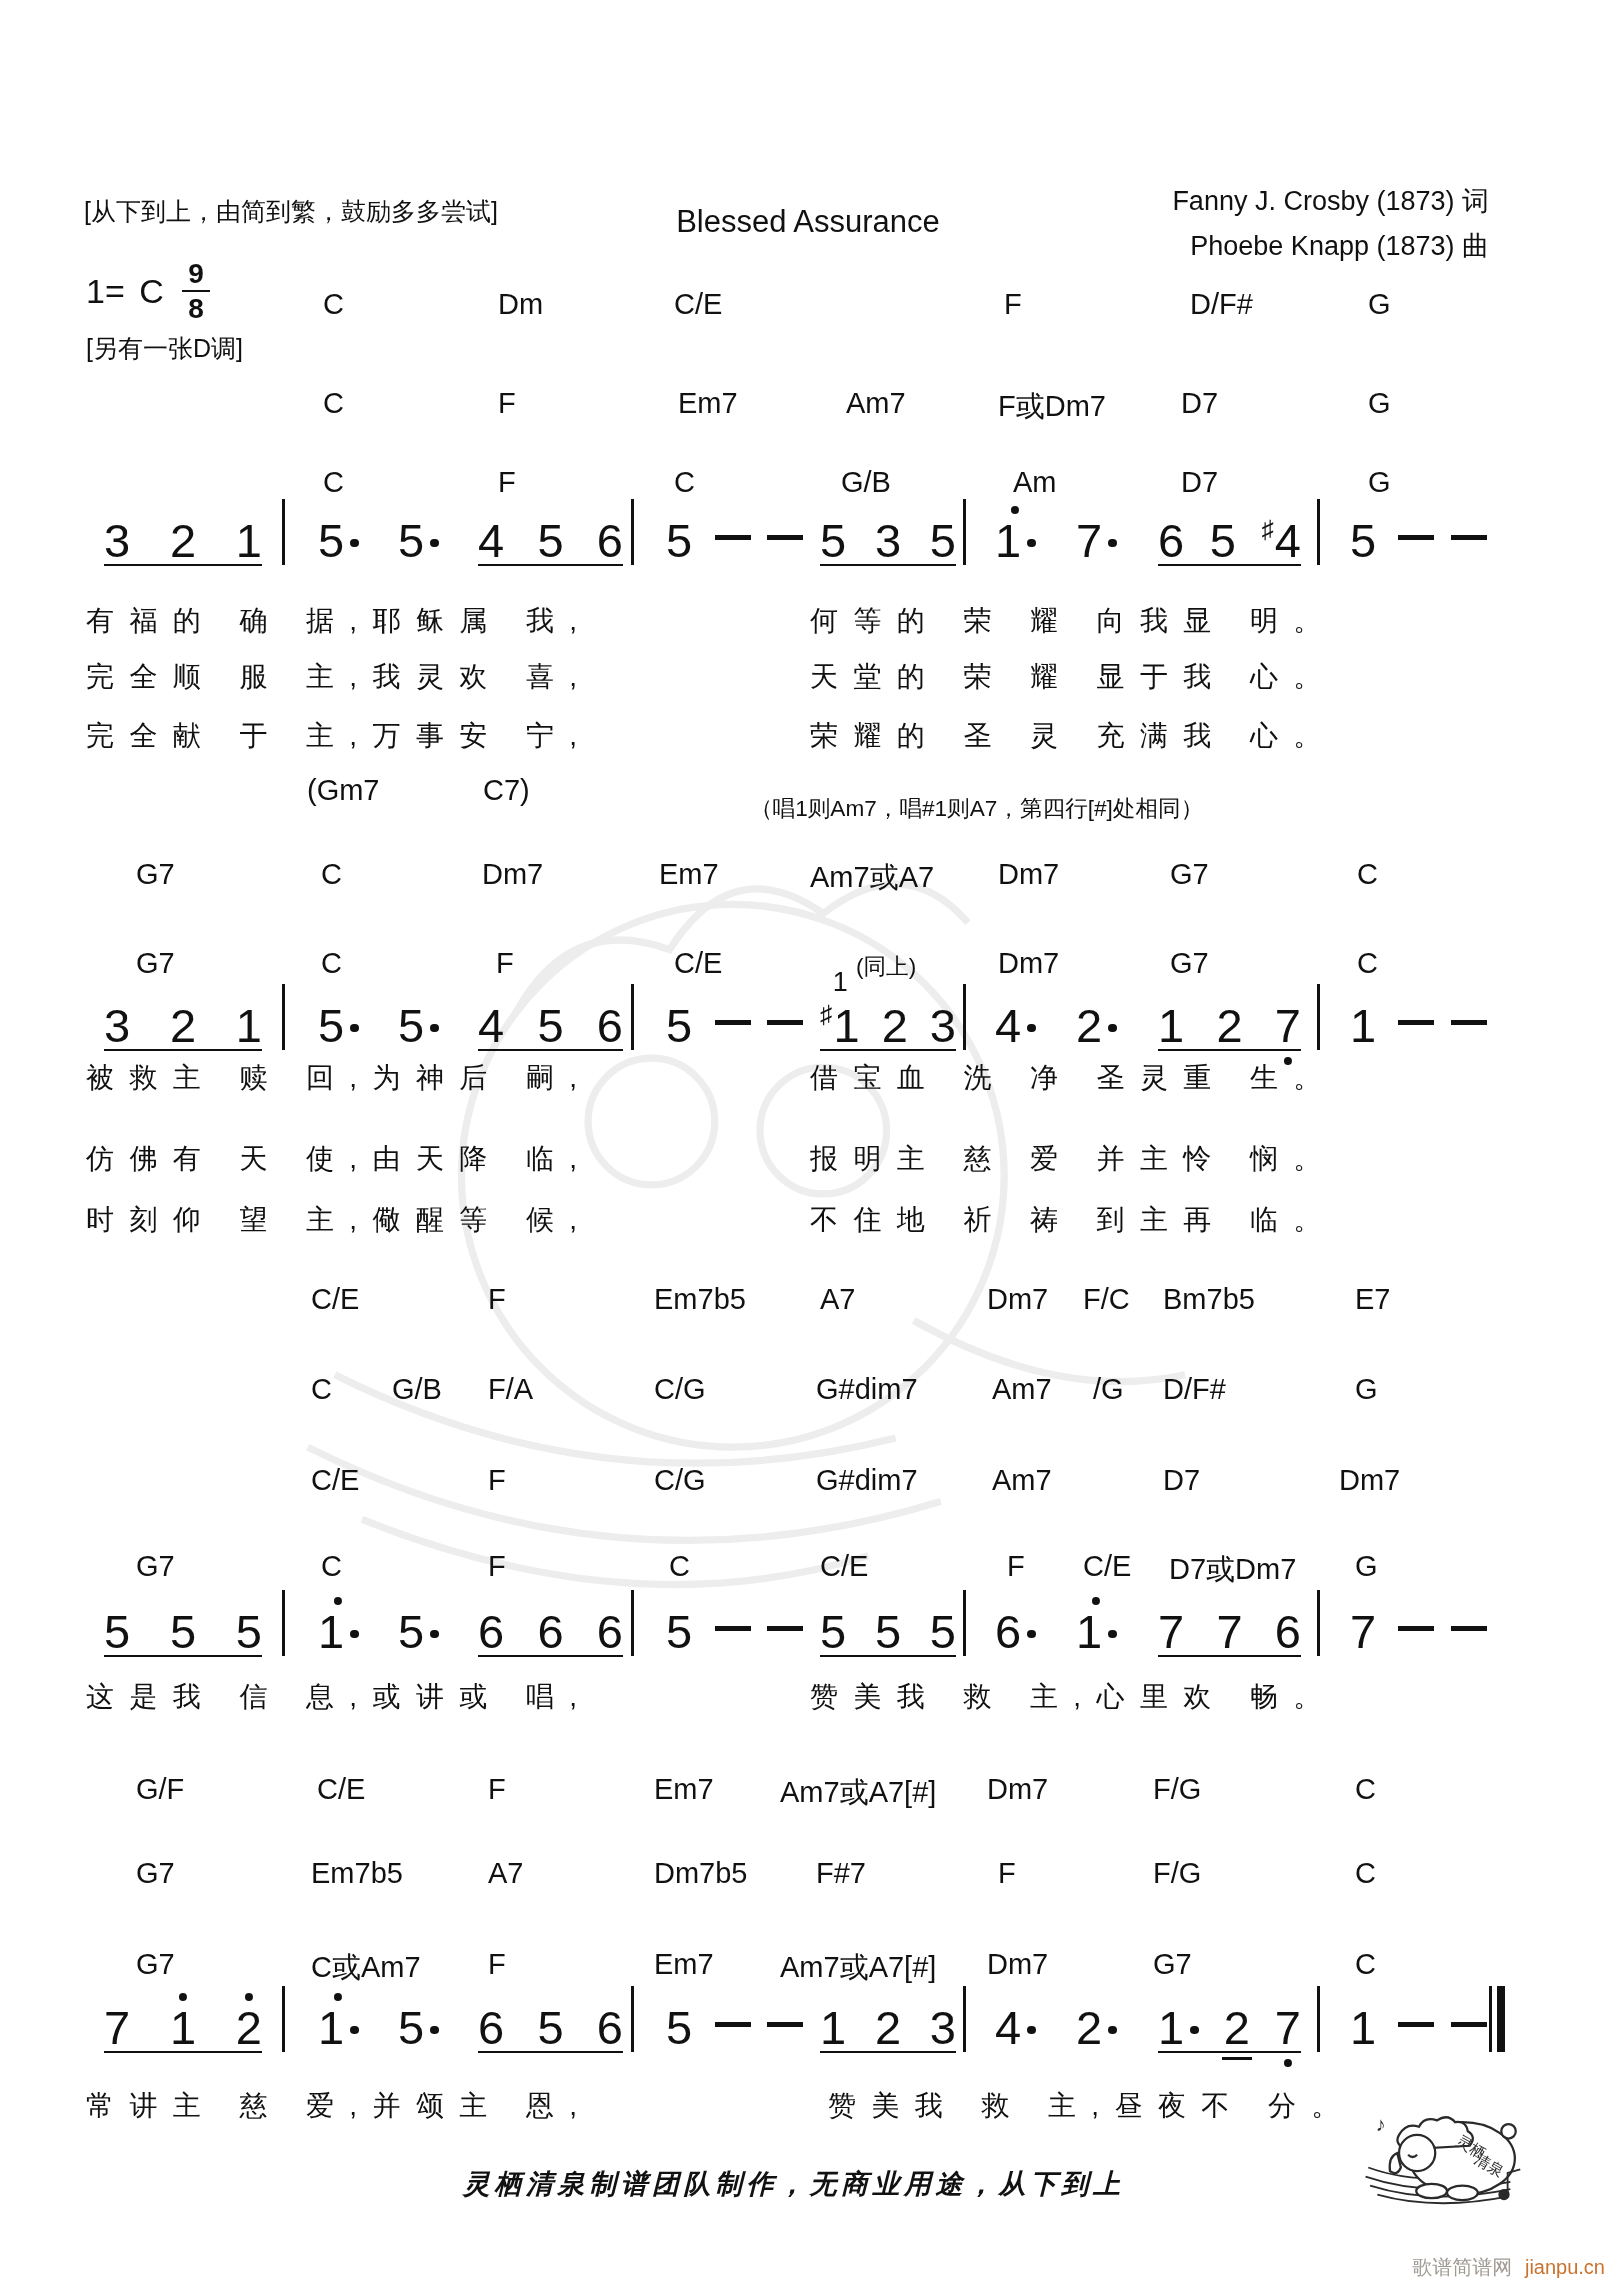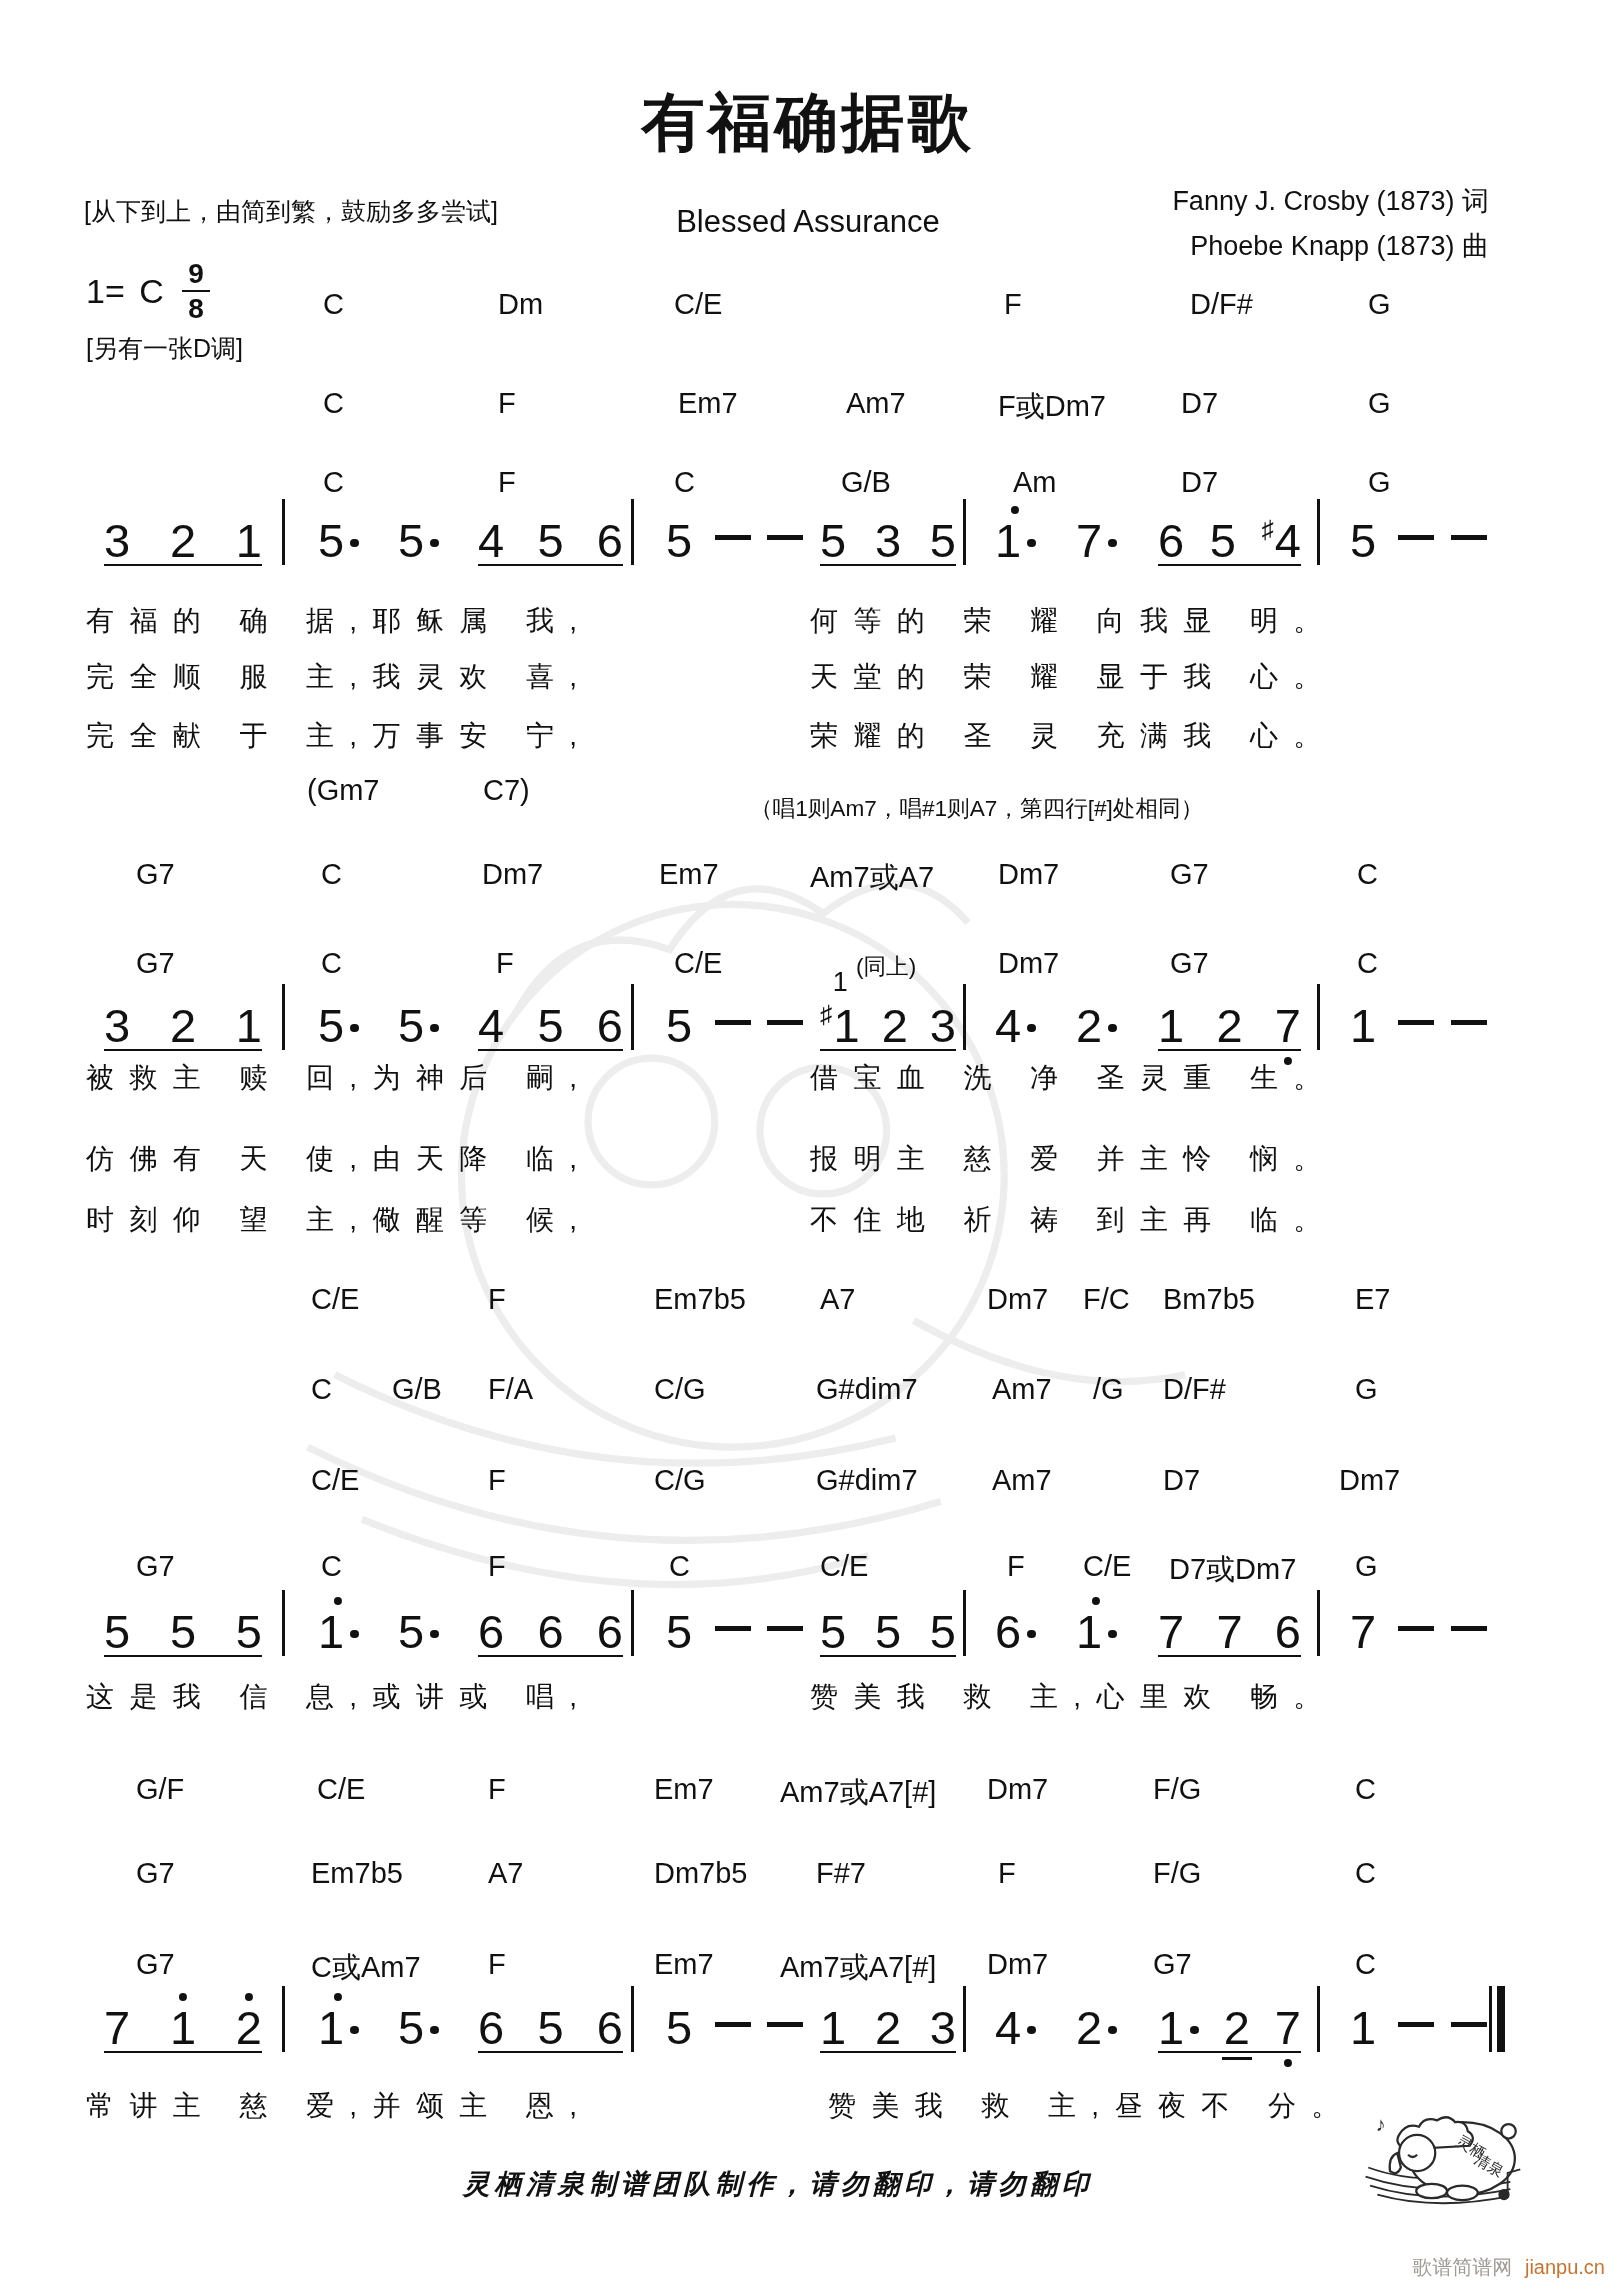--- a/index.html
+++ b/index.html
@@ -68,38 +68,37 @@
       <path d="M 320 220 q 60 -110 170 -70 q 70 -110 170 -40 q 90 -70 160 10"></path>
       <circle cx="470" cy="340" r="70"></circle>
       <circle cx="660" cy="350" r="70"></circle>
       <path d="M 120 620 q 300 150 620 70"></path>
       <path d="M 90 700 q 340 170 700 60"></path>
       <path d="M 150 780 q 300 120 560 40"></path>
       <path d="M 760 560 q 160 90 300 60"></path>
     </g>
   </svg>
 
-  <div class="title">有福确据歌</div>
   <div class="tip">[从下到上，由简到繁，鼓励多多尝试]</div>
   <div class="subtitle">Blessed Assurance</div>
   <div class="credits">
     <div>Fanny J. Crosby (1873) 词</div>
     <div>Phoebe Knapp (1873) 曲</div>
   </div>
   <div class="keyline">
     <span>1=</span>
     <span class="tonic">C</span>
     <span class="frac">
       <span class="ft">9</span>
       <span class="fb">8</span>
     </span>
   </div>
   <div class="altkey">[另有一张D调]</div>
 
-  <div class="footer-note">灵栖清泉制谱团队制作，请勿翻印，请勿翻印</div>
+  <div class="footer-note">灵栖清泉制谱团队制作，无商业用途，从下到上</div>
   <div class="corner">
     <span class="site">歌谱简谱网</span>
     <span class="domain">jianpu.cn</span>
   </div>
 
   <svg class="logo" width="172" height="95" viewBox="0 0 190 105" fill="none">
     <g stroke="#2a2a2a" stroke-width="2.5" fill="#fff">
       <path d="M 8 58 q 60 22 150 6" stroke-width="2" fill="none"></path>
       <path d="M 5 68 q 70 24 160 6" stroke-width="2" fill="none"></path>
       <path d="M 10 78 q 70 22 155 4" stroke-width="2" fill="none"></path>

